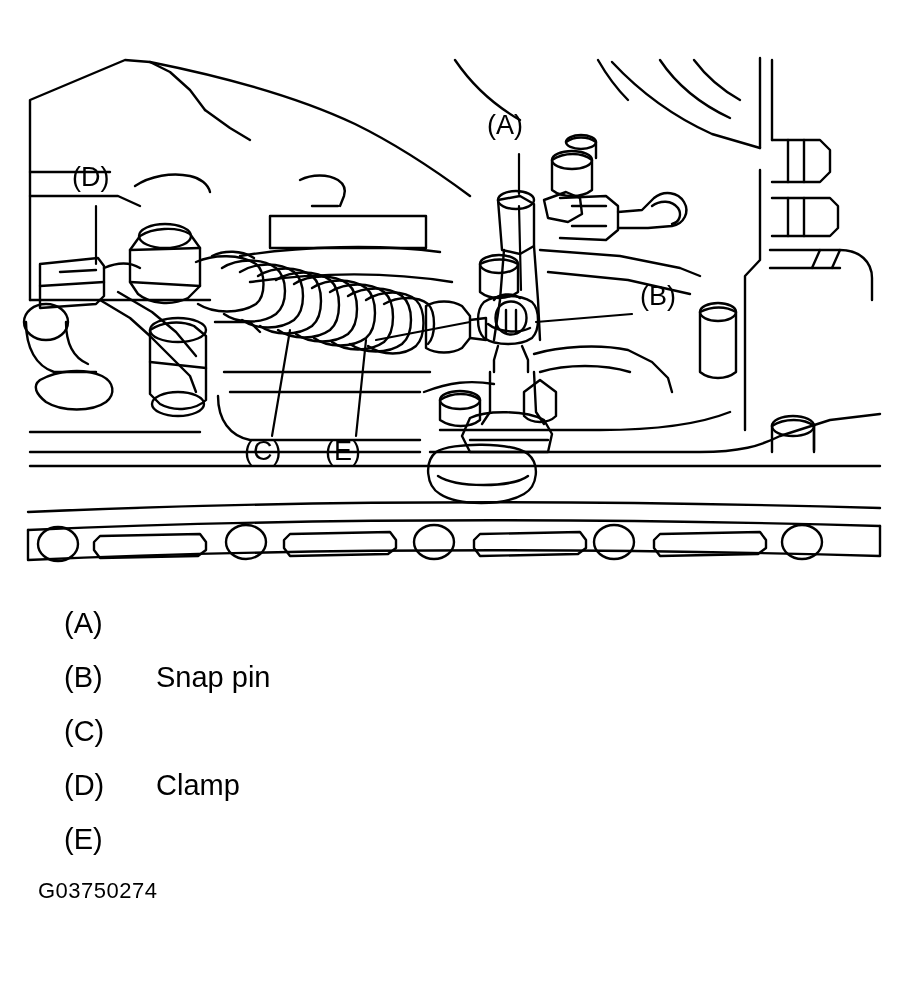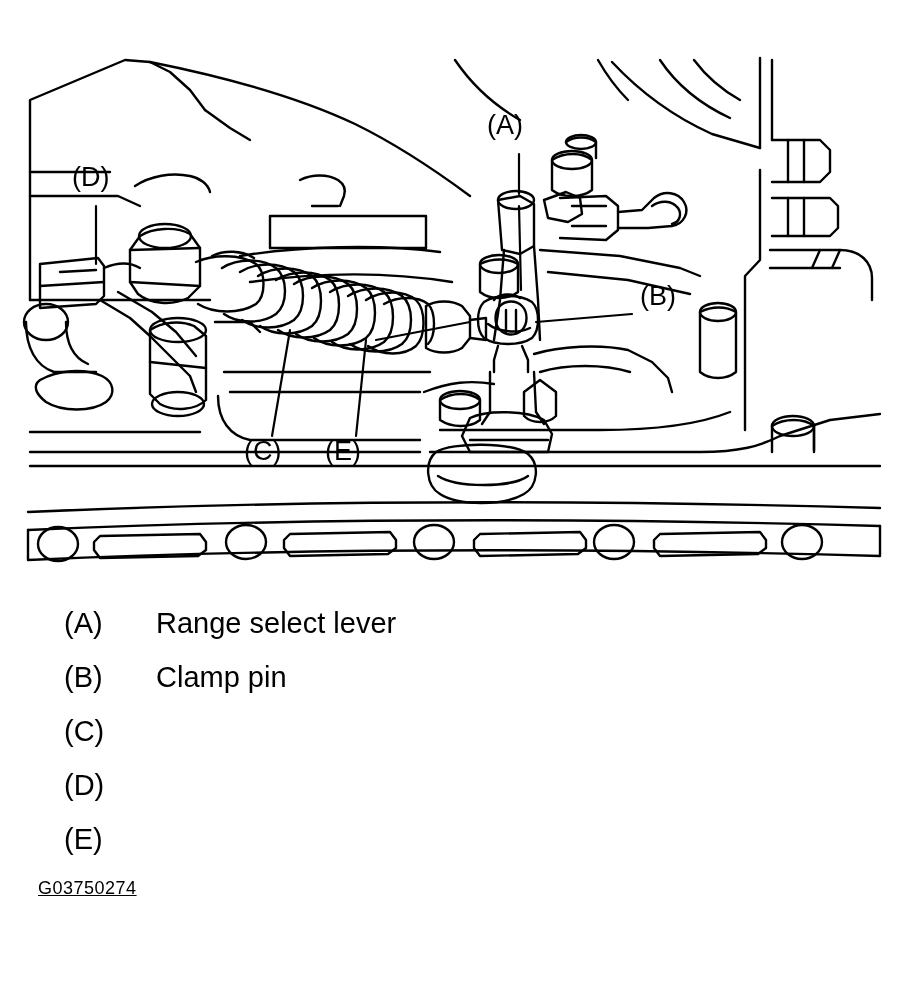--- a/index.html
+++ b/index.html
@@ -53,23 +53,22 @@
     line-height: 54px;
   }
   .legend-label {
     font-size: 29px;
     line-height: 54px;
   }
   #figure-id {
     position: absolute;
     left: 38px;
     top: 878px;
-    font-size: 18px;
+    font-size: 22px;
     letter-spacing: 0.5px;
-    text-decoration: underline;
   }
 </style>
 </head>
 <body>
 
 <div id="page">
 
   <div id="illustration">
     <svg width="902" height="590" viewBox="0 0 902 590" xmlns="http://www.w3.org/2000/svg">
       <g fill="none" stroke="#000000" stroke-width="2.4" stroke-linejoin="round" stroke-linecap="round">
@@ -233,31 +232,31 @@
       <text class="callout-text" x="640" y="305">(B)</text>
       <text class="callout-text" x="244" y="460">(C)</text>
       <text class="callout-text" x="72" y="186">(D)</text>
       <text class="callout-text" x="325" y="460">(E)</text>
     </svg>
   </div>
 
   <div id="legend">
     <div class="legend-row">
       <div class="legend-key">(A)</div>
-      <div class="legend-label">Range select lever</div>
     </div>
     <div class="legend-row">
       <div class="legend-key">(B)</div>
-      <div class="legend-label">Clamp pin</div>
+      <div class="legend-label">Snap pin</div>
     </div>
     <div class="legend-row">
       <div class="legend-key">(C)</div>
     </div>
     <div class="legend-row">
       <div class="legend-key">(D)</div>
+      <div class="legend-label">Clamp</div>
     </div>
     <div class="legend-row">
       <div class="legend-key">(E)</div>
     </div>
   </div>
 
   <div id="figure-id">G03750274</div>
 
 </div>
 

